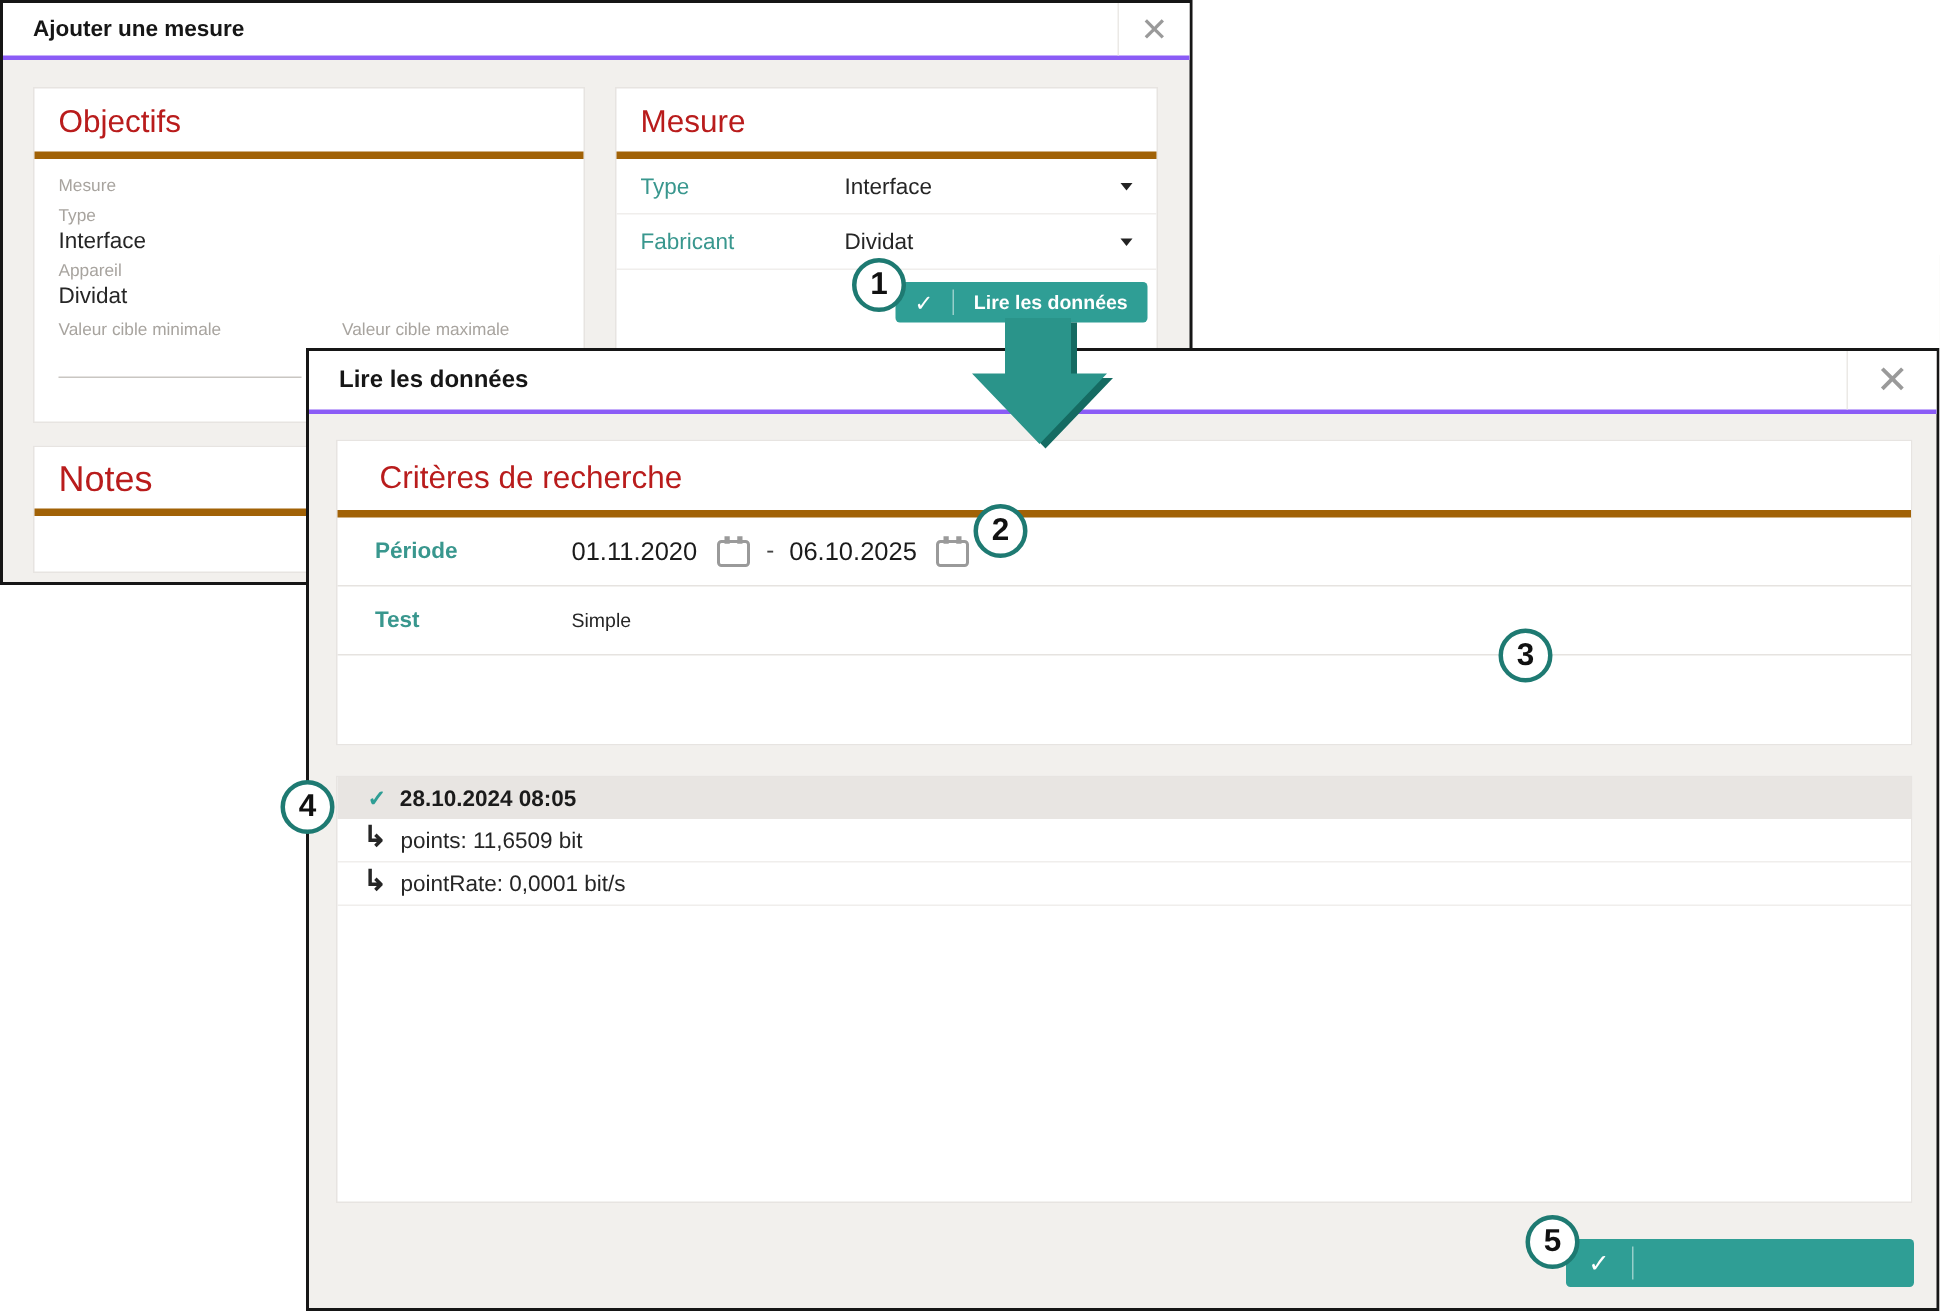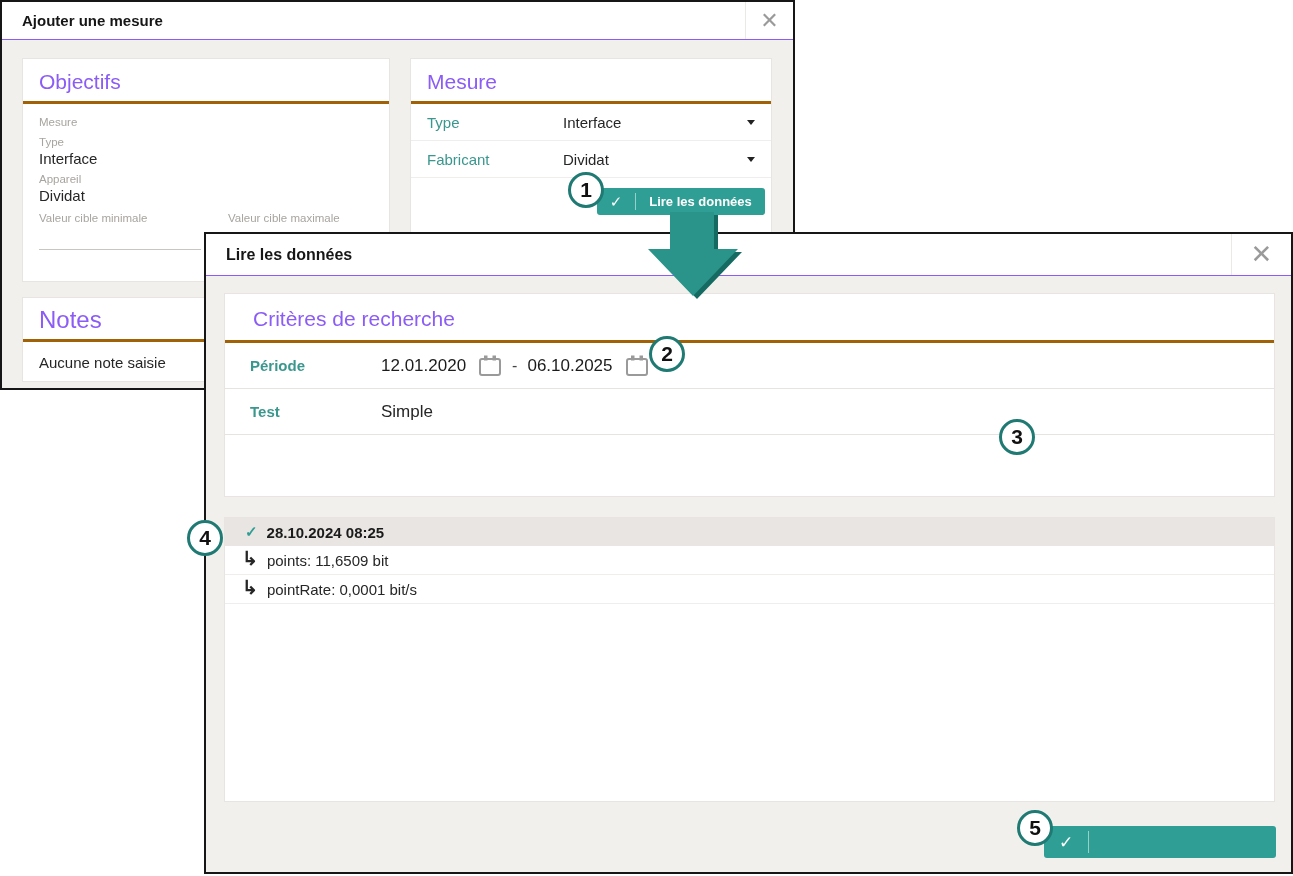--- a/index.html
+++ b/index.html
@@ -7,32 +7,32 @@
     --teal-label:#39978e; --selected-row-bg:#e8e5e2;
   }
   *{box-sizing:border-box; margin:0; padding:0;}
   body{background:#fff; font-family:"Liberation Sans", sans-serif;}
   .page{position:relative; width:1293px; height:876px; background:#ffffff; overflow:hidden;}
 
   .dialog{position:absolute; background:#f2f0ed; border:2px solid #161616;}
   .dialog1{left:0; top:0; width:795px; height:390px; z-index:1;}
   .dialog2{left:204px; top:232px; width:1089px; height:642px; z-index:10;}
 
-  .titlebar{position:relative; background:#fff; border-bottom:1px solid #8b5cf6; display:flex; align-items:center;}
+  .titlebar{position:relative; background:#fff; border-bottom:3px solid #8b5cf6; display:flex; align-items:center;}
   .tb1{height:38px;}
   .tb2{height:42px;}
   .titlebar .title{margin-left:20px; font-weight:bold; color:#161616;}
   .tb1 .title{font-size:15px;}
   .tb2 .title{font-size:16px;}
   .close-btn{position:absolute; right:0; top:0; height:100%; background:transparent; border:none; border-left:1px solid #ebe9e6; color:#9a9a9a; cursor:pointer; display:flex; align-items:center; justify-content:center; font-family:"Liberation Sans", sans-serif;}
   .close1{width:48px; font-size:22px;}
   .close2{width:60px; font-size:26px;}
 
   .card{position:absolute; background:#fff; border:1px solid #e7e4e1;}
-  .card-header{font-size:21px; color:#8b5cf6; padding:11px 16px 7px; border-bottom:3px solid #a16207;}
+  .card-header{font-size:21px; color:#b91c1c; padding:11px 16px 7px; border-bottom:5px solid #a16207;}
 
   
   .card-objectifs{left:20px; top:56px; width:368px; height:224px;}
   .card-objectifs .card-body{padding:6px 0 0;}
   .field{padding:6px 16px 0;}
   .f-label{font-size:11.5px; color:#a8a49f; margin-bottom:2px;}
   .f-value{font-size:15px; color:#262626;}
   .target-row{position:relative; height:56px; margin-top:8px;}
   .tl-min{position:absolute; left:16px; top:0;}
   .tl-max{position:absolute; left:205px; top:0;}
@@ -64,21 +64,21 @@
   .btn-assign .seg-label{font-size:14.5px;}
 
   
   .card-criteria{left:18px; top:59px; width:1051px; height:204px;}
   .card-criteria .card-header{padding:13px 28px 9px;}
   .c-row{display:flex; align-items:center; height:46px; padding:0 16px 0 25px; border-bottom:1px solid #e6e3e0;}
   .c-label{width:131px; font-size:15px; color:var(--teal-label);font-weight:bold;}
   .date-val{font-size:17px; color:#1b1b1b;}
   .date-dash{font-size:16px; color:#444; margin:0 10px;}
   .cal-icon{margin-left:12px; display:inline-flex;}
-  .c-value{font-size:17px; color:#262626;}
+  .c-value{font-size:13px; color:#262626;}
 
   .card-results{left:18px; top:283px; width:1051px; height:285px;}
   .card-results .card-header{padding:10px 16px 6px;}
   .r-selected{display:flex; align-items:center; height:28px; background:var(--selected-row-bg); padding-left:20px;}
   .r-check{color:var(--accent); font-weight:bold; font-size:15px; margin-right:9px;}
   .r-sel-label{font-weight:bold; font-size:15px; color:#1b1b1b;}
   .r-detail{display:flex; align-items:center; height:29px; padding-left:17px; border-bottom:1px solid #f0eeec;}
   .r-arrow{font-size:19px; font-weight:bold; color:#262626; margin-right:9px; line-height:1; position:relative; top:-2px;}
   .r-text{font-size:15px; color:#262626;}
 
@@ -142,37 +142,36 @@
       </div>
       <button class="btn btn-read">
         <span class="seg-icon">✓</span>
         <span class="seg-sep"></span>
         <span class="seg-label">Lire les données</span>
       </button>
     </div>
 
     <div class="card card-notes">
       <div class="card-header">Notes</div>
-      <div class="notes-text">Aucune note saisie</div>
     </div>
   </section>
 
   <section class="dialog dialog2">
     <header class="titlebar tb2">
       <span class="title">Lire les données</span>
       <button class="close-btn close2">
         <span>✕</span>
       </button>
     </header>
 
     <div class="card card-criteria">
       <div class="card-header">Critères de recherche</div>
       <div class="c-row">
         <span class="c-label">Période</span>
-        <span class="date-val">12.01.2020</span>
+        <span class="date-val">01.11.2020</span>
         <span class="cal-icon">
           <svg width="24" height="24" viewBox="0 0 24 24" fill="none">
             <rect x="2" y="5" width="20" height="16" rx="2" stroke="#9a9a9a" stroke-width="2"></rect>
             <rect x="6" y="1.5" width="3.5" height="5" fill="#9a9a9a"></rect>
             <rect x="14.5" y="1.5" width="3.5" height="5" fill="#9a9a9a"></rect>
           </svg>
         </span>
         <span class="date-dash">-</span>
         <span class="date-val">06.10.2025</span>
         <span class="cal-icon">
@@ -186,21 +185,21 @@
       <div class="c-row">
         <span class="c-label">Test</span>
         <span class="c-value">Simple</span>
       </div>
     </div>
 
 
     <div class="card card-results">
       <div class="r-selected">
         <span class="r-check">✓</span>
-        <span class="r-sel-label">28.10.2024 08:25</span>
+        <span class="r-sel-label">28.10.2024 08:05</span>
       </div>
       <div class="r-detail">
         <span class="r-arrow">↳</span>
         <span class="r-text">points: 11,6509 bit</span>
       </div>
       <div class="r-detail">
         <span class="r-arrow">↳</span>
         <span class="r-text">pointRate: 0,0001 bit/s</span>
       </div>
     </div>

